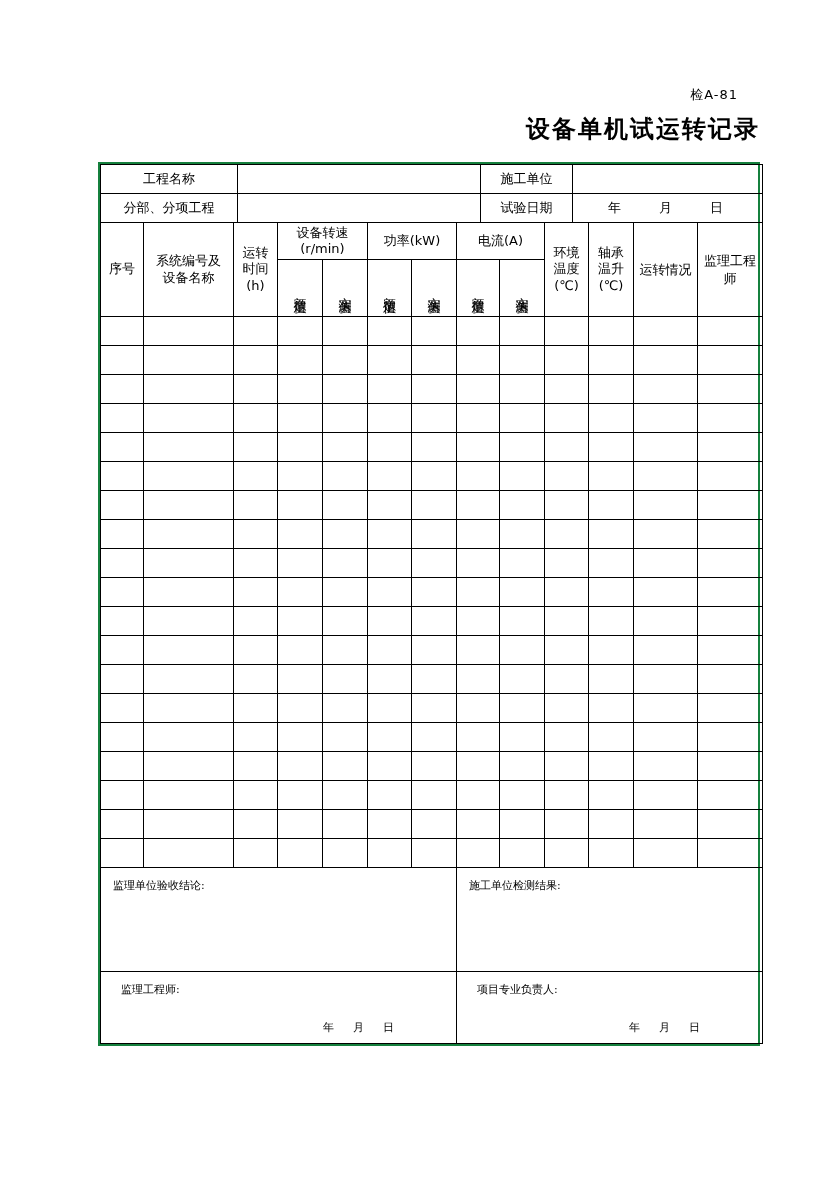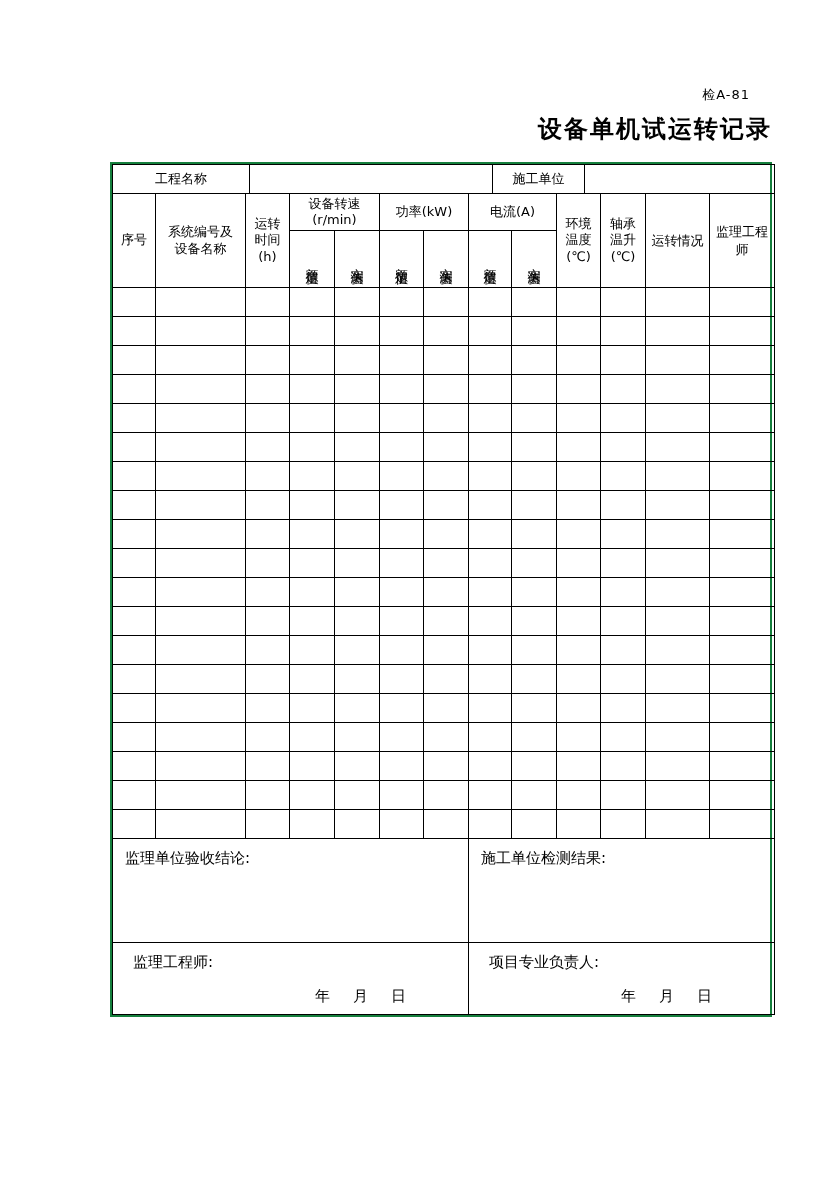--- a/index.html
+++ b/index.html
@@ -5,21 +5,21 @@
   * { margin: 0; padding: 0; box-sizing: border-box; }
   html, body { background: #fff; }
   body {
     width: 838px; height: 1186px;
     font-family: "DejaVu Sans", sans-serif;
     color: #000;
     position: relative;
   }
   .sheet {
     position: absolute;
-    left: 110px; top: 86px;
+    left: 98px; top: 86px;
     width: 662px;
   }
   .doc-code {
     text-align: right;
     padding-right: 22px;
     font-size: 13px;
     height: 18px;
     letter-spacing: 1px;
   }
   .title {
@@ -58,21 +58,21 @@
     line-height: 1;
     letter-spacing: 2px;
     margin: 0 auto;
     display: inline-block;
   }
   .body-table td { height: 29px; }
   .foot-table td {
     text-align: left;
     vertical-align: top;
     padding: 10px 8px 8px 12px;
-    font-size: 15px;
+    font-size: 11px;
   }
   .foot-table .r1 td { height: 104px; }
   .foot-table .r2 td { height: 72px; padding-left: 20px; }
   .sig-cell { display: flex; flex-direction: column; justify-content: space-between; height: 100%; }
   .date-line { text-align: right; padding-right: 50px; letter-spacing: 4px; }
   .date-center { letter-spacing: 4px; }
 </style>
 </head>
 <body>
 
@@ -90,20 +90,26 @@
           <col style="width:243px">
           <col style="width:92px">
           <col style="width:190px">
         </colgroup>
       <tbody>
           <tr>
         <td>工程名称</td>
         <td></td>
         <td>施工单位</td>
         <td></td>
+      </tr>
+      <tr>
+        <td>分部、分项工程</td>
+        <td></td>
+        <td>试验日期</td>
+        <td class="date-center">年　　月　　日</td>
       </tr>
     </tbody>
       </table>
 
     <table class="head-table body-table">
       <colgroup>
         <col style="width:43px">
           <col style="width:90px">
           <col style="width:44px">
         <col style="width:45px">

